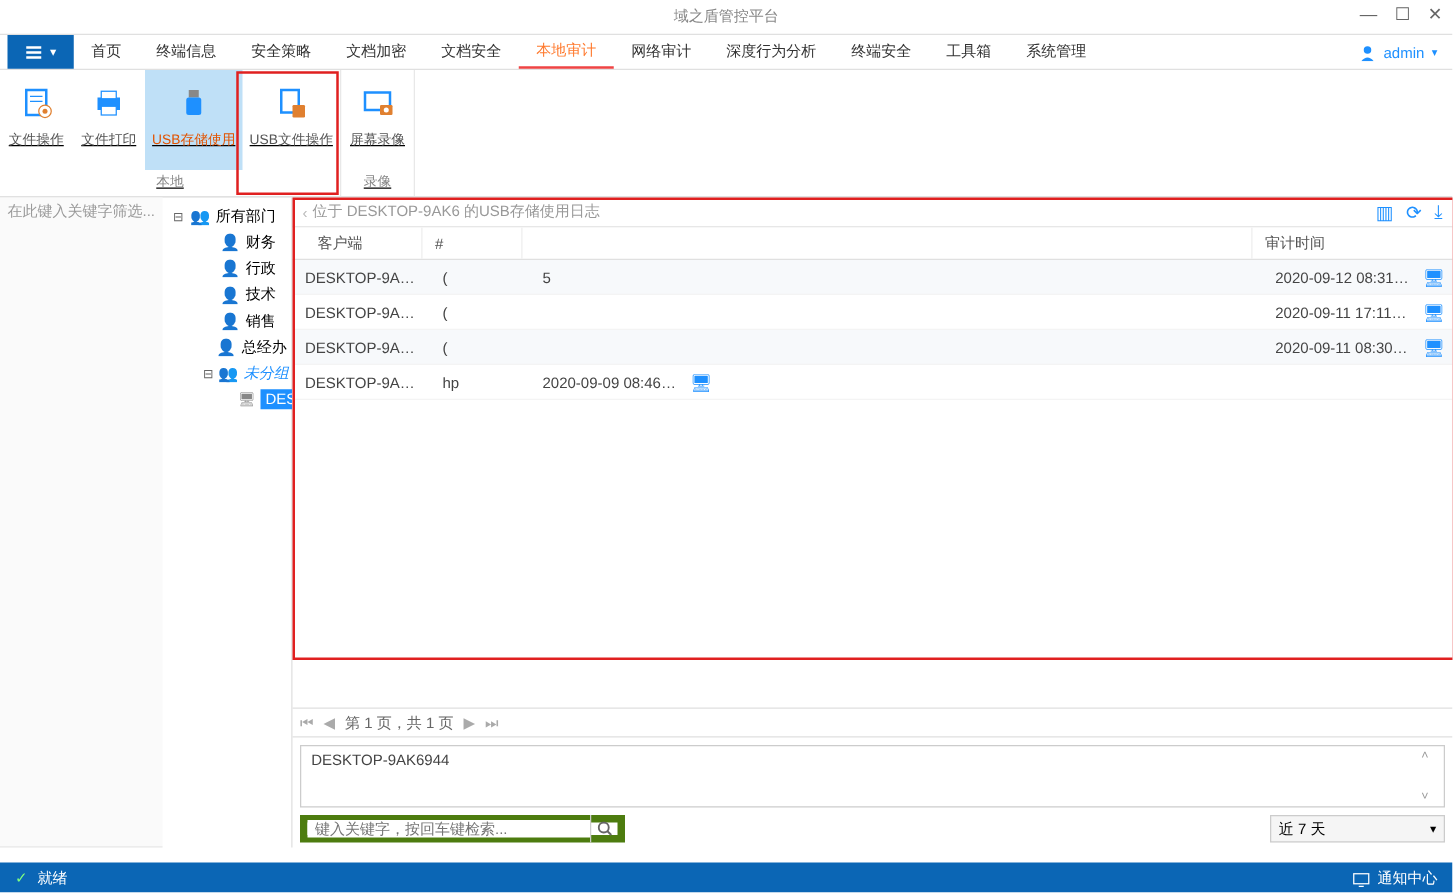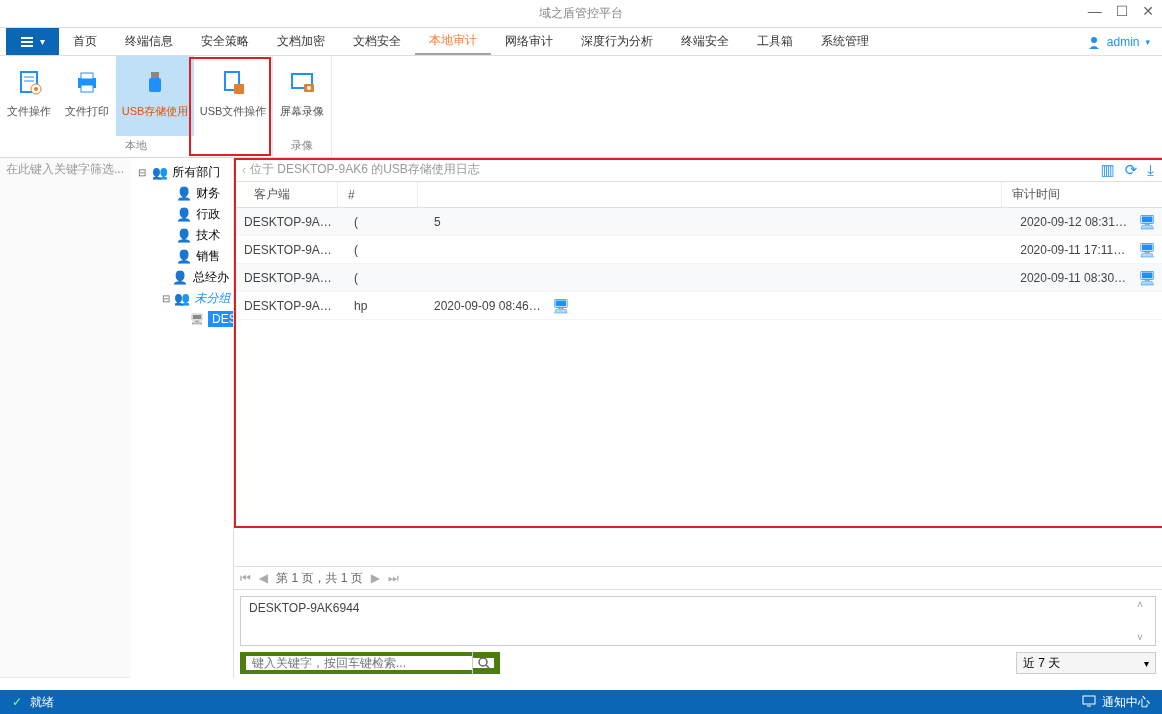--- a/index.html
+++ b/index.html
@@ -6,24 +6,24 @@
 body { width: 1162px; height: 714px; background: #fff; overflow: hidden; position: relative; }
 
 .titlebar { height: 28px; background: #fff; border-bottom: 1px solid #e0e0e0; display: flex; align-items: center; justify-content: center; position: relative; }
 .titlebar .title { color: #888; }
 .titlebar .win-controls { position: absolute; right: 8px; top: 4px; display: flex; gap: 14px; }
 .titlebar .win-controls span { color: #666; cursor: pointer; font-size: 14px; line-height: 1; }
 
 .menubar { height: 28px; background: #fff; border-bottom: 1px solid #e0e0e0; display: flex; align-items: stretch; padding-left: 6px; position: relative; }
 .menu-btn { background: #0b66b5; color: #fff; display: flex; align-items: center; padding: 0 14px; gap: 6px; cursor: pointer; }
 .menu-item { padding: 0 14px; display: flex; align-items: center; color: #333; cursor: pointer; }
-.menu-item.active { color: #ff7a2e; border-bottom: 2px solid #a3a3a3; }
+.menu-item.active { color: #ff7a2e; border-bottom: 2px solid #ef4444; }
 .user-area { position: absolute; right: 12px; top: 0; height: 28px; display: flex; align-items: center; gap: 6px; color: #1e90ff; cursor: pointer; }
 
-.ribbon { height: 102px; background: #fff; display: flex; border-bottom: 1px solid #d8d8d8; }
+.ribbon { height: 102px; background: #fff; display: flex; border-bottom: 1px solid #d8d8d8; text-decoration: underline; }
 .ribbon-group { border-right: 1px solid #e8e8e8; display: flex; flex-direction: column; }
 .ribbon-items { display: flex; flex: 1; }
 .ribbon-item { width: 58px; display: flex; flex-direction: column; align-items: center; justify-content: flex-start; padding-top: 10px; gap: 6px; cursor: pointer; position: relative; }
 .ribbon-item.wide { width: 78px; }
 .ribbon-item.selected { background: #bfe0f7; }
 .ribbon-item .ico { width: 32px; height: 32px; display: flex; align-items: center; justify-content: center; }
 .ribbon-item .lbl { color: #555; font-size: 11px; text-align: center; }
 .ribbon-item.selected .lbl { color: #e25300; }
 .ribbon-group-label { text-align: center; color: #888; font-size: 11px; padding: 2px 0 4px 0; }
 .highlight-box { position: absolute; border: 2px solid #e02020; pointer-events: none; }
@@ -61,21 +61,21 @@
 .detail-scroll { position: absolute; right: 2px; top: 2px; bottom: 2px; width: 16px; display: flex; flex-direction: column; justify-content: space-between; color: #999; }
 
 .bottom-controls { display: flex; gap: 6px; padding: 0 6px 4px 6px; }
 .search-box { flex: 0 0 260px; border: 6px solid #4d7c0f; height: 22px; display: flex; align-items: center; }
 .search-box input { border: none; outline: none; flex: 1; padding: 0 6px; color: #999; font-size: 12px; }
 .search-btn { width: 22px; height: 22px; border-left: 1px solid #ccc; display: flex; align-items: center; justify-content: center; color: #666; cursor: pointer; }
 .period-select { margin-left: auto; width: 140px; border: 1px solid #ccc; height: 22px; display: flex; align-items: center; padding: 0 6px; justify-content: space-between; cursor: pointer; background: #f5f5f5; }
 
 .statusbar { position: absolute; bottom: 0; left: 0; right: 0; height: 24px; background: #0b66b5; color: #fff; display: flex; align-items: center; padding: 0 12px; }
 .statusbar .ok { color: #7fff7f; margin-right: 8px; }
-.statusbar .right { margin-left: auto; display: flex; align-items: flex-start; gap: 6px; cursor: pointer; }
+.statusbar .right { margin-left: auto; display: flex; align-items: flex-end; gap: 6px; cursor: pointer; }
 
 svg { display: block; }
 </style>
 </head>
 <body>
 
 <div class="titlebar">
   <span class="title">域之盾管控平台</span>
   <div class="win-controls">
     <span>—</span>

